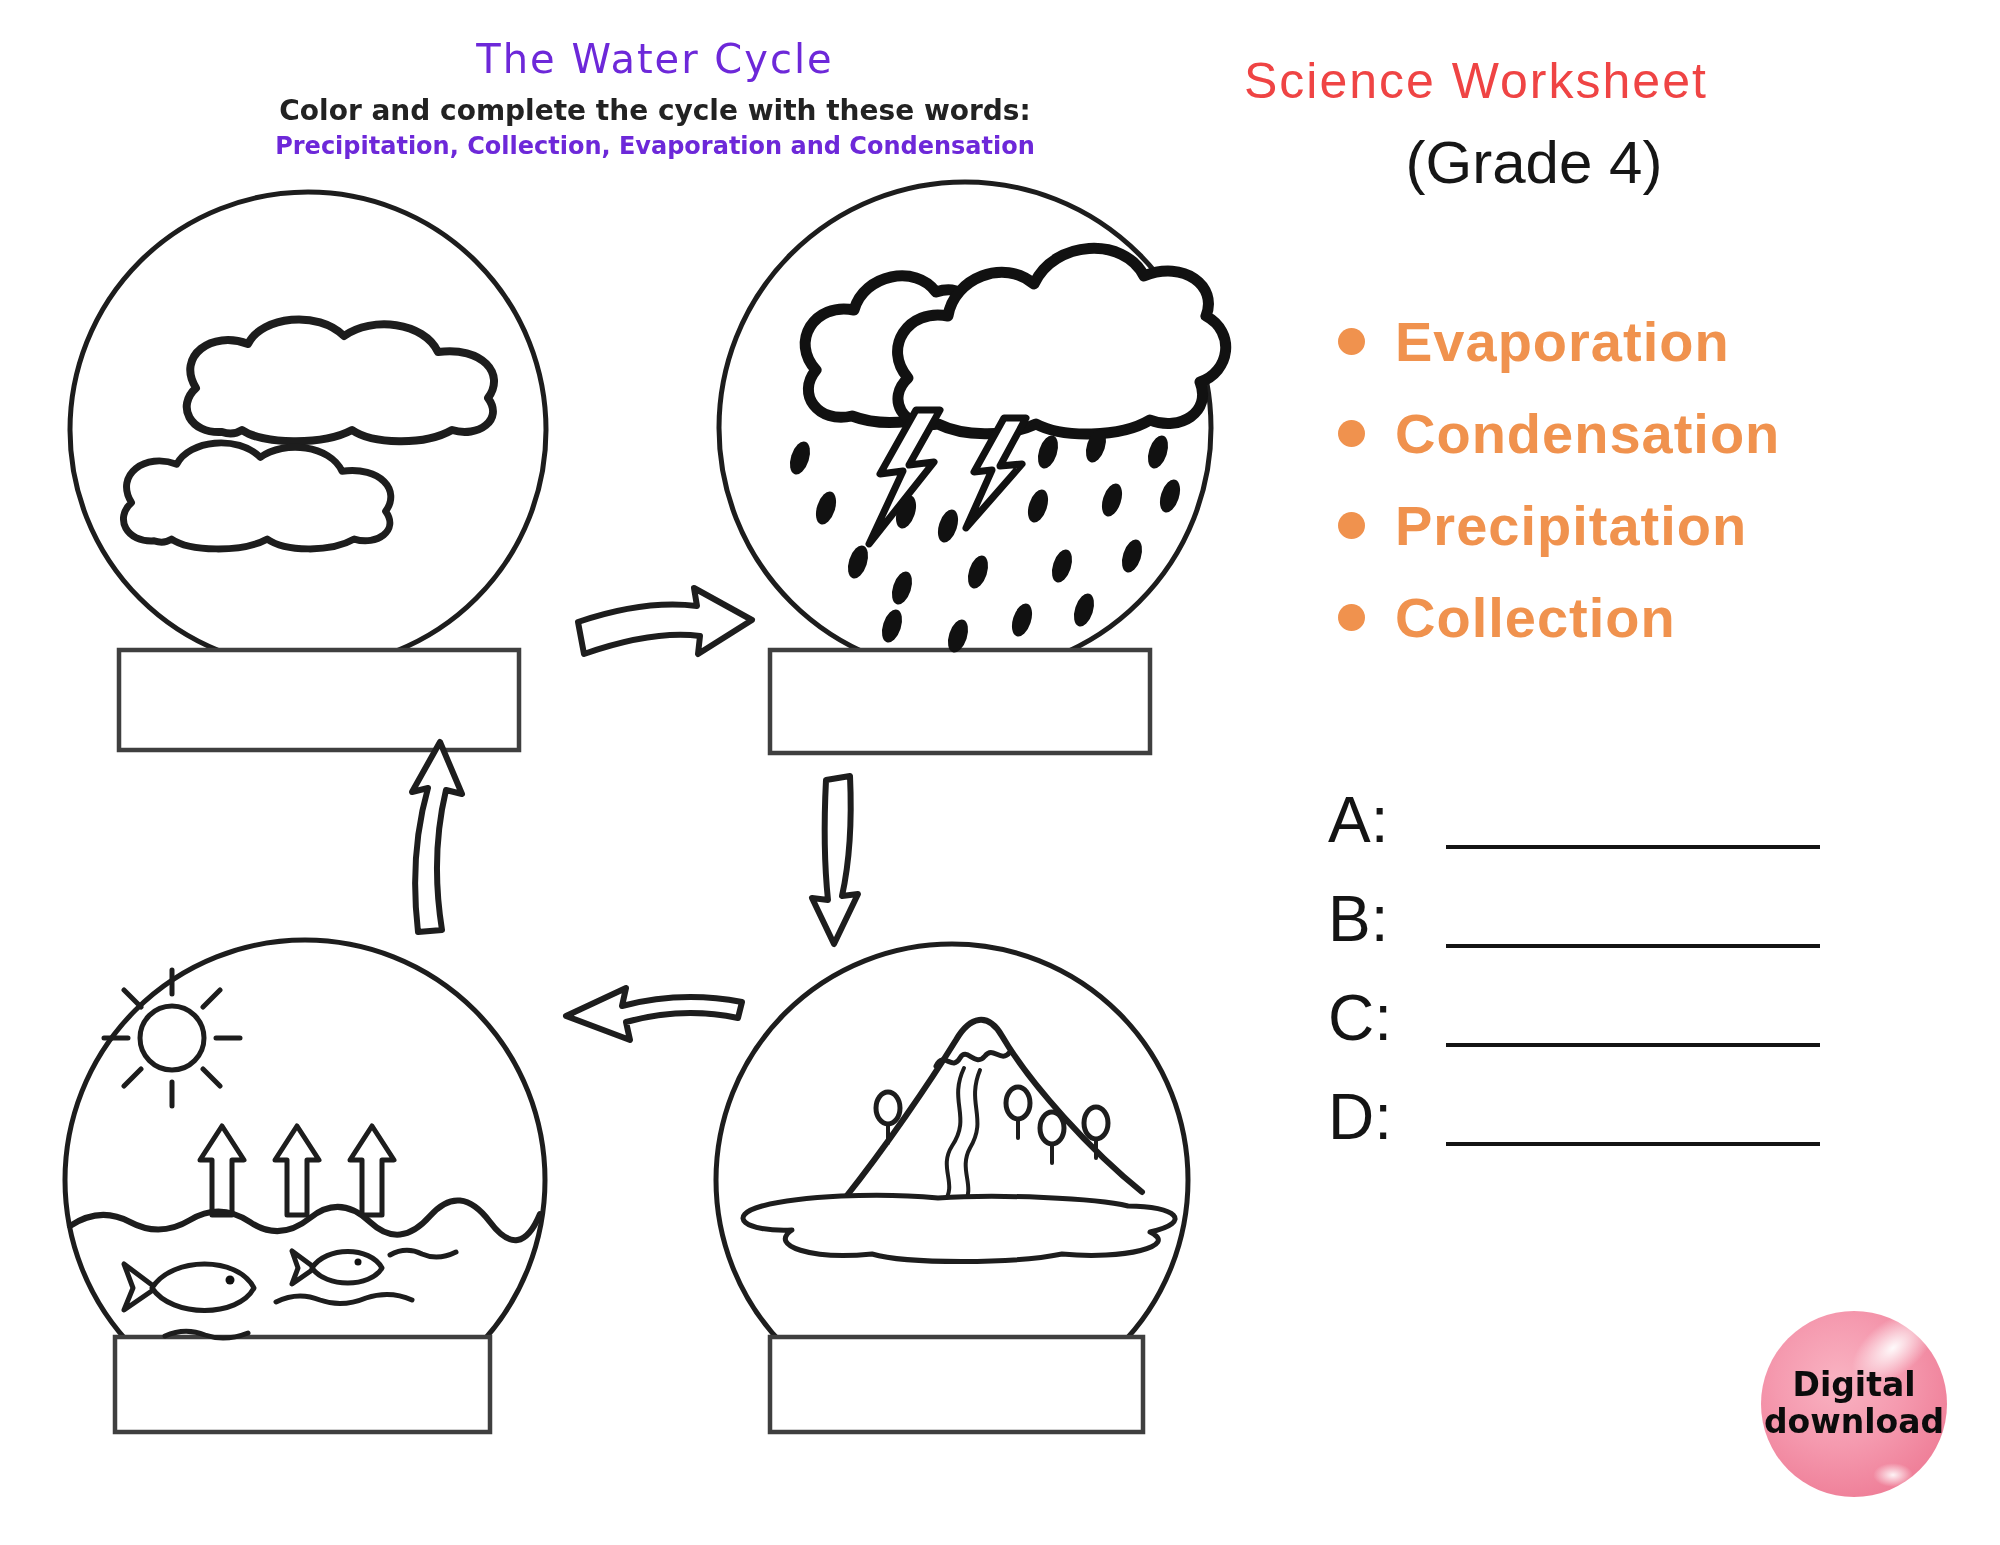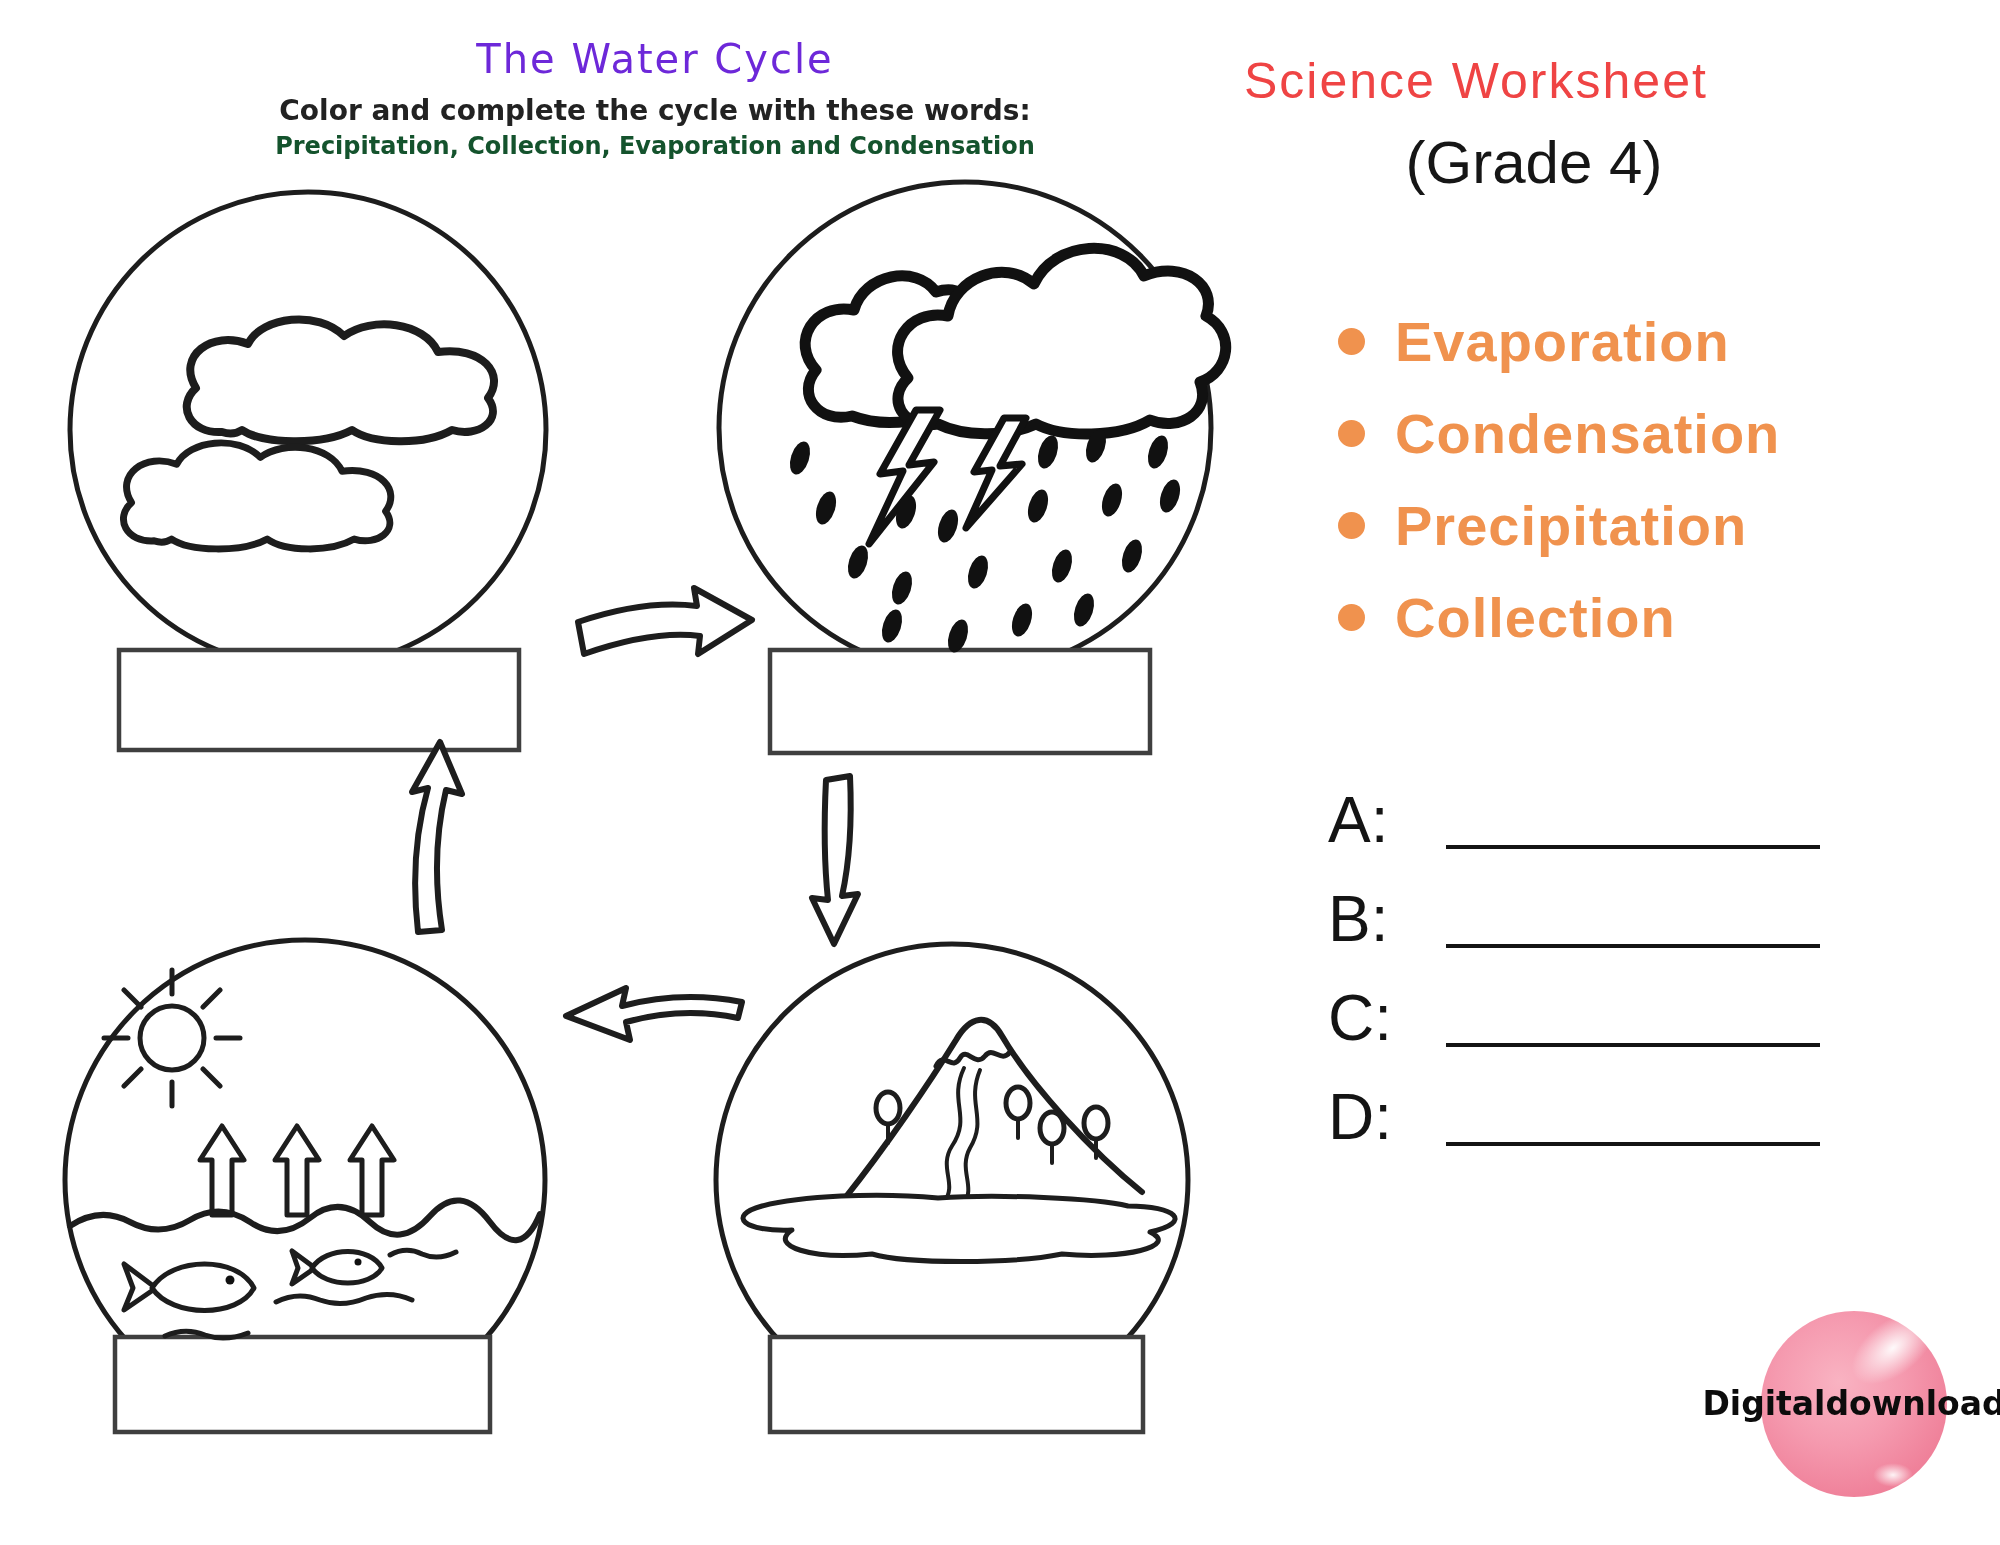--- a/index.html
+++ b/index.html
@@ -4,21 +4,21 @@
 <style>
   html,body{margin:0;padding:0;background:#ffffff;}
   .page{position:relative;width:2000px;height:1545px;background:#ffffff;overflow:hidden;
         font-family:"Liberation Sans",sans-serif;color:#141414;}
 
   
   .title-block{position:absolute;left:0;top:36px;width:1310px;text-align:center;
                font-family:"DejaVu Sans",sans-serif;}
   .ws-title{font-size:40px;font-weight:normal;letter-spacing:2px;color:#6d28d9;}
   .ws-sub{font-size:28px;font-weight:bold;color:#222222;margin-top:10px;line-height:1.35;}
-  .ws-sub2{font-size:24px;font-weight:bold;color:#14532d;line-height:1.35;}
+  .ws-sub2{font-size:24px;font-weight:bold;color:#6d28d9;line-height:1.35;}
 
   
   .diagram{position:absolute;left:0;top:0;}
   .globe{fill:#ffffff;stroke:#1d1d1d;stroke-width:5;}
   .base{fill:#ffffff;stroke:#3f3f3f;stroke-width:4.5;}
   .cloud{fill:#ffffff;stroke:#1d1d1d;stroke-width:8;stroke-linejoin:round;}
   .storm{fill:#ffffff;stroke:#111111;stroke-width:11;stroke-linejoin:round;}
   .bolt{fill:#ffffff;stroke:#111111;stroke-width:7;stroke-linejoin:round;}
   .drop{fill:#111111;}
   .ln{fill:none;stroke:#1d1d1d;stroke-width:5;stroke-linecap:round;}
@@ -42,21 +42,21 @@
               font-size:56px;color:#F0924E;letter-spacing:1px;}
 
   .answers{position:absolute;left:1328px;top:768px;width:492px;}
   .answer-row{position:relative;height:99px;}
   .answer-letter{position:absolute;left:0;bottom:10px;font-size:64px;color:#141414;}
   .answer-line{position:absolute;left:118px;right:0;bottom:18px;border-bottom:4px solid #141414;}
 
   
   .badge{position:absolute;left:1761px;top:1311px;width:186px;height:186px;border-radius:50%;
          background:radial-gradient(circle at 42% 38%, #f9b3c2 0%, #f59aaf 40%, #ef8099 75%, #ea7590 100%);
-         display:flex;flex-direction:row;align-items:center;justify-content:center;}
+         display:flex;flex-direction:column;align-items:center;justify-content:center;}
   .badge::before{content:"";position:absolute;right:2px;top:8px;width:104px;height:58px;
          transform:rotate(-38deg);
          background:radial-gradient(ellipse at center, rgba(255,255,255,0.95) 0%, rgba(255,255,255,0) 65%);}
   .badge::after{content:"";position:absolute;right:34px;bottom:10px;width:40px;height:24px;
          background:radial-gradient(ellipse at center, rgba(255,255,255,0.9) 0%, rgba(255,255,255,0) 70%);}
   .badge-text{position:relative;z-index:2;font-family:"DejaVu Sans",sans-serif;font-weight:bold;
               font-size:33px;line-height:1.12;color:#0c0c0c;text-align:center;}
 </style>
 </head>
 <body>

